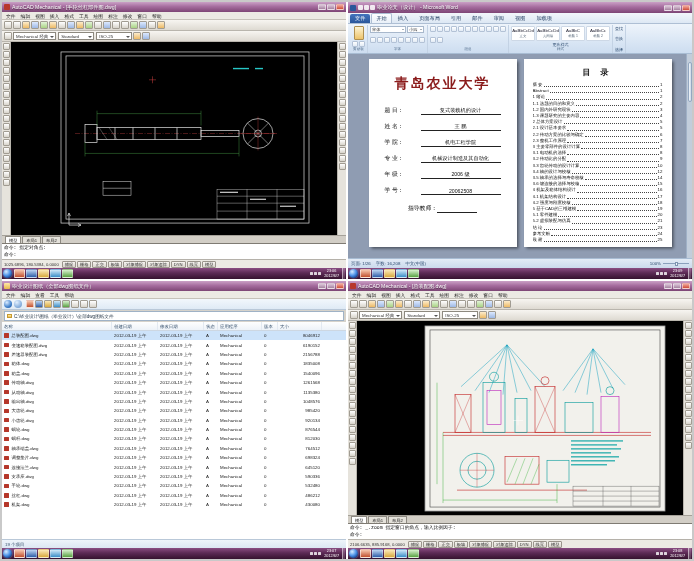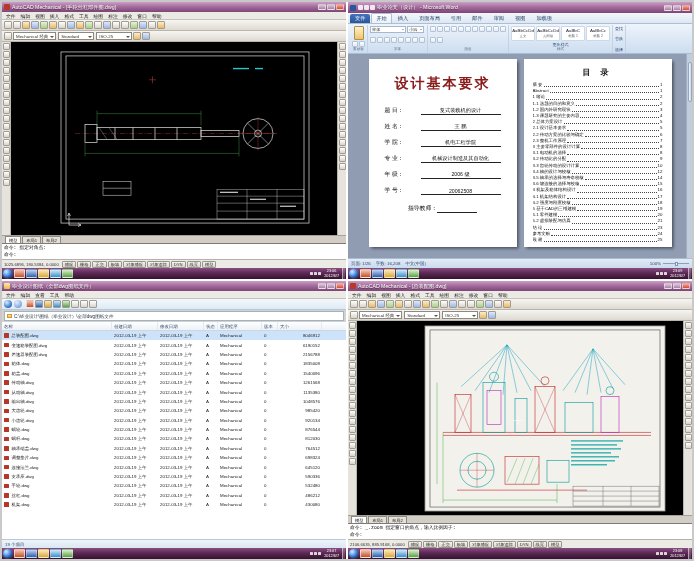--- a/index.html
+++ b/index.html
@@ -428,21 +428,21 @@
       </div>
       <div class="rgroup">
 
       <span class="editrow">查找</span>
           <span class="editrow">替换</span>
           <span class="editrow">选择</span>
         </div>
     </div>
     <div class="doc">
       <div class="page cover">
-        <div class="univ">设计基本要求</div>
+        <div class="univ">青岛农业大学</div>
         <div class="fields">
 
         <div class="frow2">
               <span class="flab">题  目：</span>
               <span class="fval">复式装载机的设计</span>
             </div>
             <div class="frow2">
               <span class="flab">姓  名：</span>
               <span class="fval">王  鹏</span>
             </div>

